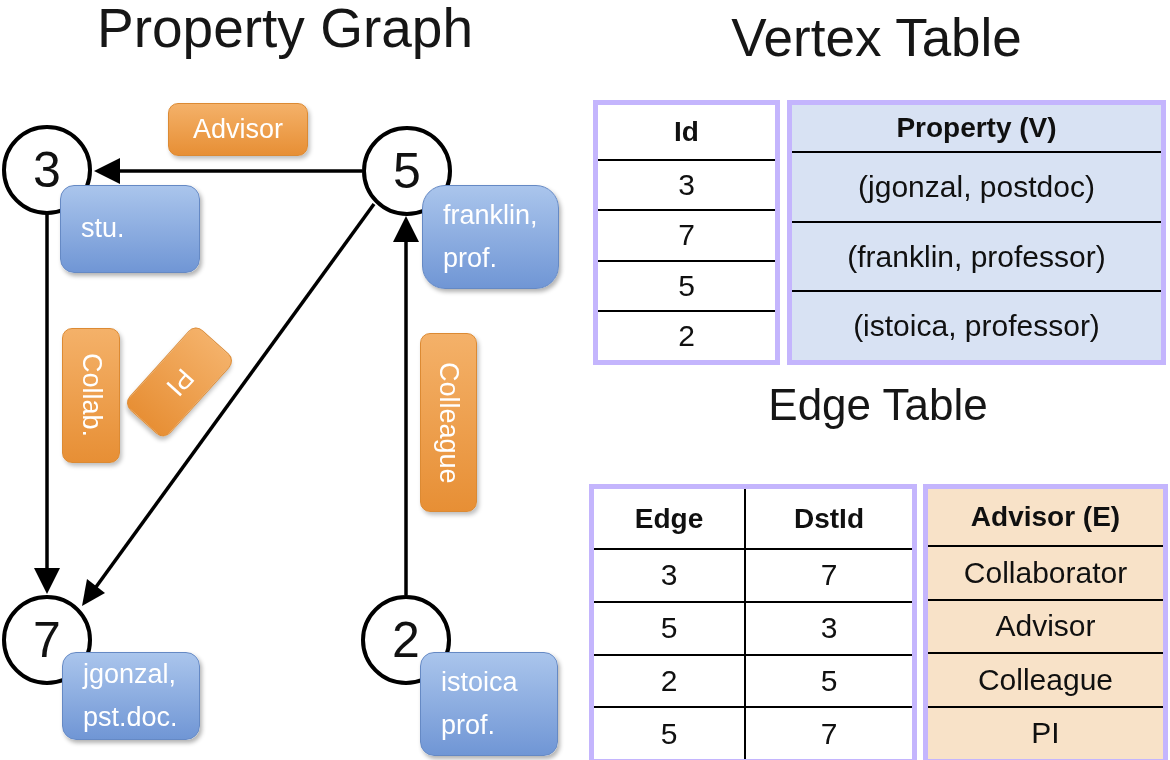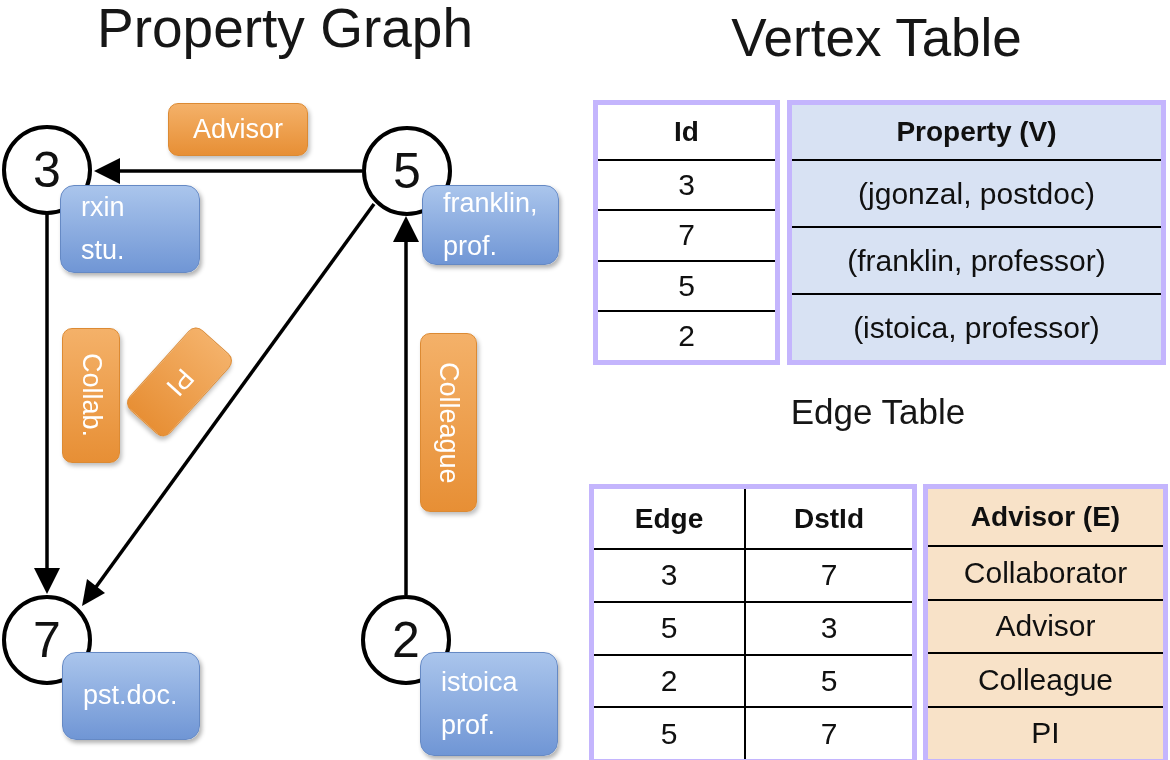--- a/index.html
+++ b/index.html
@@ -7,21 +7,21 @@
     position:relative;width:1170px;height:760px;overflow:hidden;background:#fff;
     font-family:"Liberation Sans",sans-serif;color:#111;
   }
   
   .title{
     position:absolute;text-align:center;font-weight:300;color:#161616;
     letter-spacing:0px;white-space:nowrap;line-height:1.05;
   }
   .t-graph{left:0;top:8;width:570px;font-size:55px;}
   .t-vertex{left:585px;top:10px;width:583px;font-size:53px;}
-  .t-edge{left:588px;top:394px;width:580px;font-size:35px;}
+  .t-edge{left:588px;top:382px;width:580px;font-size:44px;}
 
   
   .gnode{
     position:absolute;width:90px;height:90px;border-radius:50%;
     border:4px solid #000;background:#fff;box-sizing:border-box;
     display:flex;align-items:center;justify-content:center;
     font-size:50px;font-weight:300;z-index:1;
   }
   .n3{left:2px;top:125px;}
   .n5{left:362px;top:126px;}
@@ -33,21 +33,21 @@
   .vprop{
     position:absolute;z-index:4;border-radius:14px;box-sizing:border-box;
     background:linear-gradient(#aac5ec,#7096d5);
     border:1px solid #6589c4;
     box-shadow:2px 3px 4px rgba(0,0,0,0.30);
     color:#fff;font-size:27px;line-height:1.6;
     display:flex;flex-direction:column;justify-content:center;
     padding-left:20px;
   }
   .p-rxin{left:60px;top:185px;width:140px;height:88px;}
-  .p-franklin{left:422px;top:185px;width:137px;height:80px;}
+  .p-franklin{left:422px;top:185px;width:137px;height:104px;border-radius:23px;}
   .p-jgonzal{left:62px;top:652px;width:138px;height:88px;}
   .p-istoica{left:420px;top:652px;width:138px;height:104px;}
 
   .elabel{
     position:absolute;z-index:3;border-radius:10px;box-sizing:border-box;
     background:linear-gradient(#f4b169,#e78f35);
     border:1px solid #dc8a33;
     box-shadow:2px 3px 4px rgba(0,0,0,0.25);
     color:#fff;font-size:27px;
     display:flex;align-items:center;justify-content:center;
@@ -66,21 +66,21 @@
   .cell{
     display:flex;align-items:center;justify-content:center;
     flex:1;font-size:30px;font-weight:300;white-space:nowrap;color:#101010;
     box-sizing:border-box;
   }
   .head{font-weight:bold;font-size:28px;flex:none;}
 
   .vt-id{left:593px;top:100px;width:187px;height:265px;}
   .vt-id .head{height:54px;}
   .vt-prop{left:787px;top:100px;width:379px;height:265px;background:#d8e2f3;}
-  .vt-prop .head{height:54px;}
+  .vt-prop .head{height:46px;}
   .vt-id .cell + .cell,.vt-prop .cell + .cell{border-top:2px solid #000;}
 
   .et-ids{
     left:589px;top:484px;width:328px;height:280px;
     display:grid;grid-template-columns:152px 1fr;grid-template-rows:59px 1fr 1fr 1fr 1fr;
   }
   .et-ids .cell:nth-child(odd){border-right:2px solid #000;}
   .et-ids .cell:nth-child(n+3){border-top:2px solid #000;}
   .et-prop{left:923px;top:484px;width:245px;height:280px;background:#f8e2c8;}
   .et-prop .head{height:56px;}
@@ -110,28 +110,28 @@
       <polygon points="406,216 393,242 419,242" stroke="none"></polygon>
     </g>
   </svg>
 
   <div class="gnode n3">3</div>
   <div class="gnode n5">5</div>
   <div class="gnode n7">7</div>
   <div class="gnode n2">2</div>
 
   <div class="vprop p-rxin">
-    <div>rxin</div>
     <div>stu.</div>
   </div>
   <div class="vprop p-franklin">
     <div>franklin,</div>
     <div>prof.</div>
   </div>
   <div class="vprop p-jgonzal">
+    <div>jgonzal,</div>
     <div>pst.doc.</div>
   </div>
   <div class="vprop p-istoica">
     <div>istoica</div>
     <div>prof.</div>
   </div>
 
   <div class="elabel l-advisor">Advisor</div>
   <div class="elabel l-collab vert">Collab.</div>
   <div class="elabel l-pi vert">PI</div>

